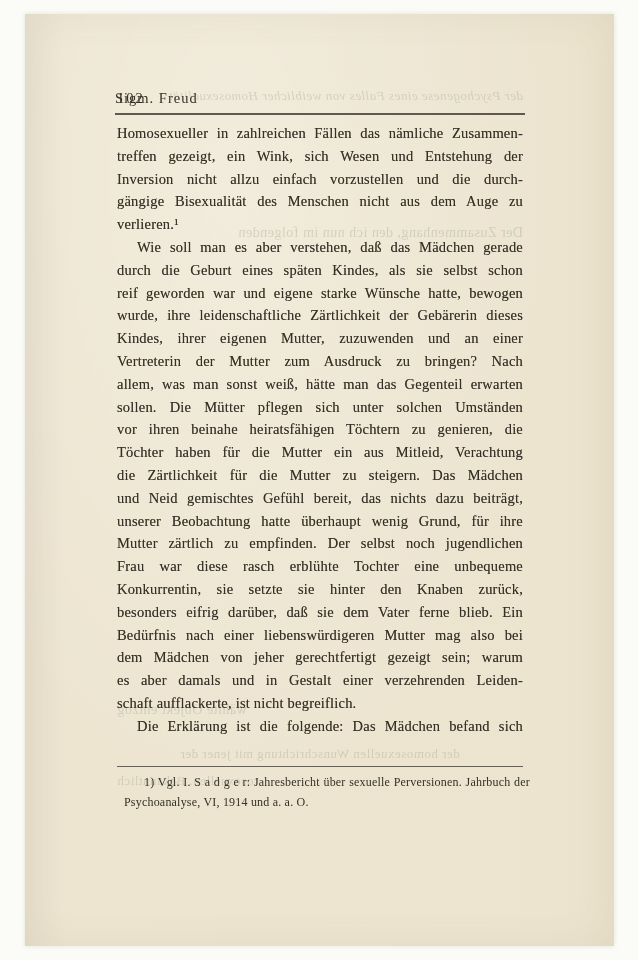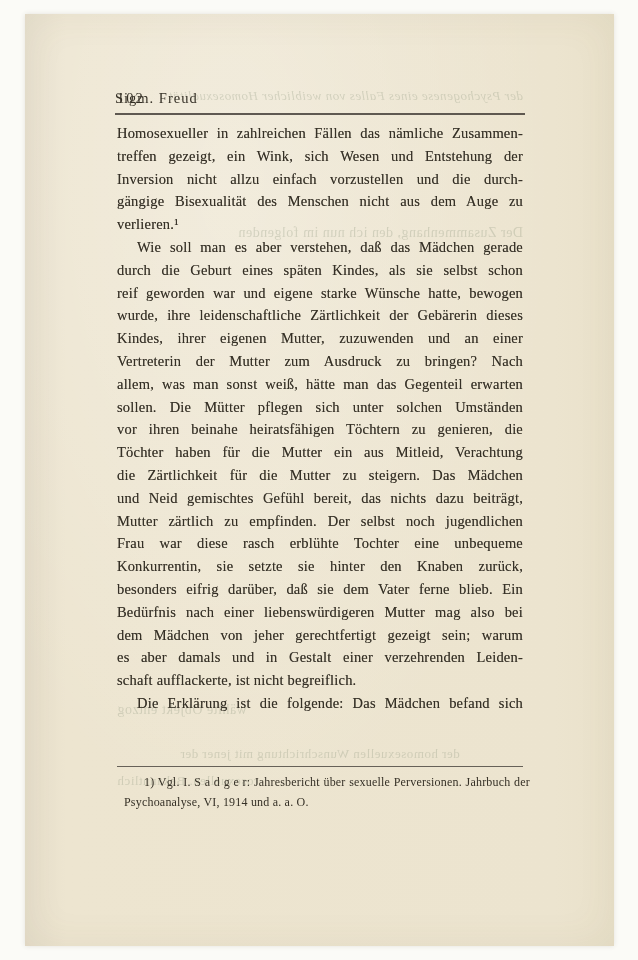--- a/index.html
+++ b/index.html
@@ -101,20 +101,21 @@
       <div class="line">reif geworden war und eigene starke Wünsche hatte, bewogen</div>
       <div class="line">wurde, ihre leidenschaftliche Zärtlichkeit der Gebärerin dieses</div>
       <div class="line">Kindes, ihrer eigenen Mutter, zuzuwenden und an einer</div>
       <div class="line">Vertreterin der Mutter zum Ausdruck zu bringen? Nach</div>
       <div class="line">allem, was man sonst weiß, hätte man das Gegenteil erwarten</div>
       <div class="line">sollen. Die Mütter pflegen sich unter solchen Umständen</div>
       <div class="line">vor ihren beinahe heiratsfähigen Töchtern zu genieren, die</div>
       <div class="line">Töchter haben für die Mutter ein aus Mitleid, Verachtung</div>
       <div class="line">die Zärtlichkeit für die Mutter zu steigern. Das Mädchen</div>
       <div class="line">und Neid gemischtes Gefühl bereit, das nichts dazu beiträgt,</div>
+      <div class="line">unserer Beobachtung hatte überhaupt wenig Grund, für ihre</div>
       <div class="line">Mutter zärtlich zu empfinden. Der selbst noch jugendlichen</div>
       <div class="line">Frau war diese rasch erblühte Tochter eine unbequeme</div>
       <div class="line">Konkurrentin, sie setzte sie hinter den Knaben zurück,</div>
       <div class="line">besonders eifrig darüber, daß sie dem Vater ferne blieb. Ein</div>
       <div class="line">Bedürfnis nach einer liebenswürdigeren Mutter mag also bei</div>
       <div class="line">dem Mädchen von jeher gerechtfertigt gezeigt sein; warum</div>
       <div class="line">es aber damals und in Gestalt einer verzehrenden Leiden-</div>
       <div class="line lastline">schaft aufflackerte, ist nicht begreiflich.</div>
       <div class="line indent">Die Erklärung ist die folgende: Das Mädchen befand sich</div>
     </div>

